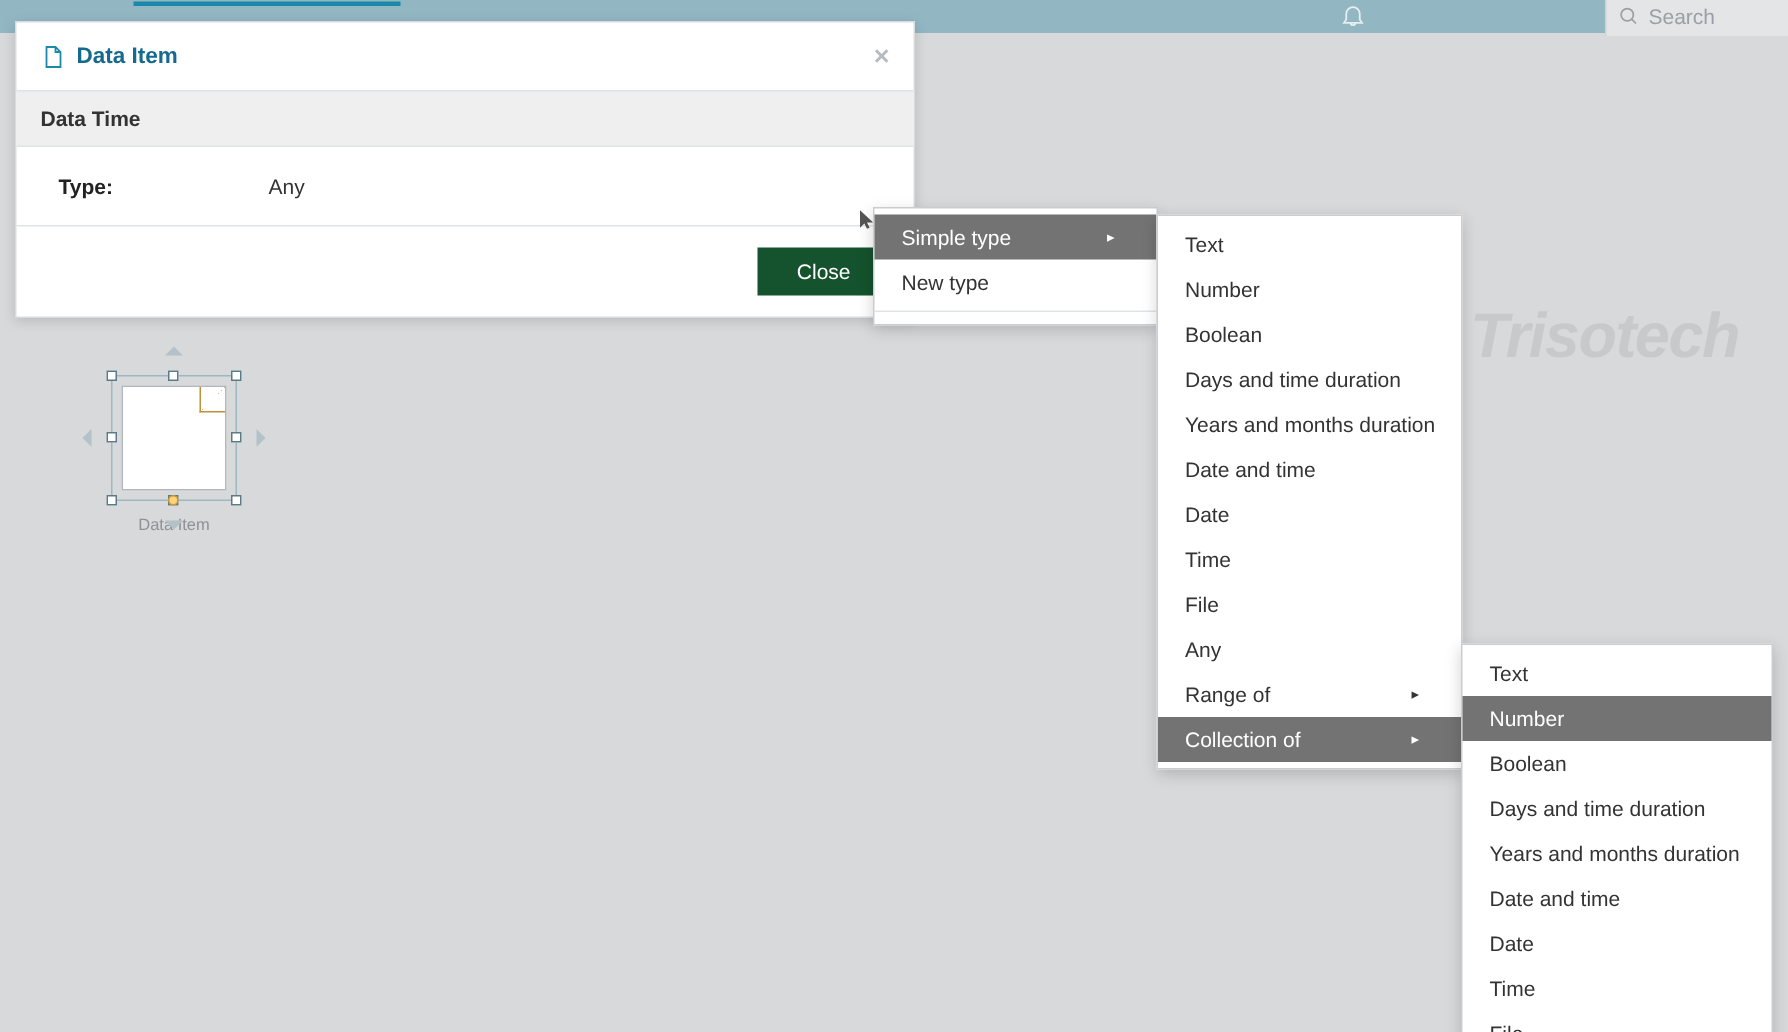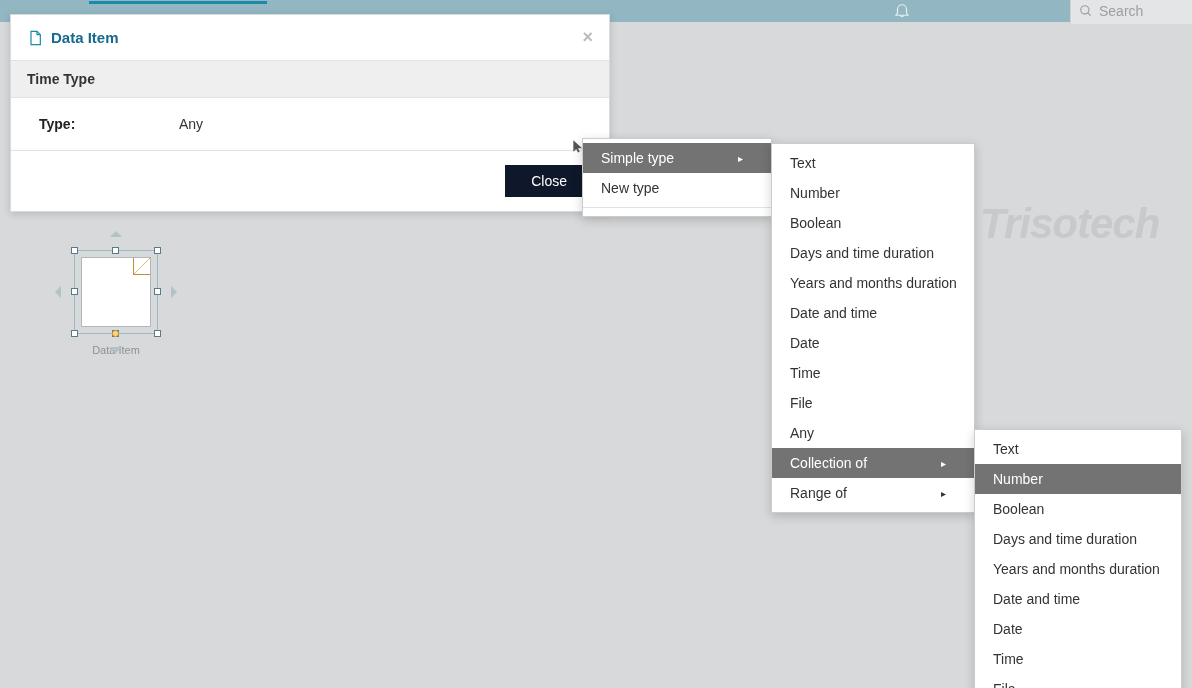--- a/index.html
+++ b/index.html
@@ -108,21 +108,21 @@
   }
   .form-label { width: 140px; font-weight: 700; color: #222; }
   .form-value { color: #333; flex: 1; }
   .cursor-icon {
     position: absolute; left: 560px; top: 122px; color: #666;
   }
   .modal-footer {
     border-top: 1px solid #e0e3e5; padding: 14px 16px; text-align: right;
   }
   .btn-close {
-    background: #0f172a; color: #fff; border: none; padding: 8px 26px;
+    background: #14532d; color: #fff; border: none; padding: 8px 26px;
     font-size: 14px; cursor: pointer; text-align: center;
   }
 
   
   .ctxmenu {
     position: absolute; background: #fff; border: 1px solid #c9cdd0;
     box-shadow: 0 3px 10px rgba(0,0,0,0.18);
     font-size: 14px; color: #333;
     padding: 4px 0;
   }
@@ -187,21 +187,21 @@
 <div class="modal">
   <div class="active-tab-strip"></div>
   <div class="modal-header">
     <svg width="16" height="18" viewBox="0 0 24 24" fill="none" stroke="#1b89aa" stroke-width="1.8">
       <path d="M6 2h9l5 5v15a0 0 0 010 0H6a0 0 0 010 0V2z"></path>
         <path d="M15 2v5h5"></path>
     </svg>
     <span>Data Item</span>
     <span class="modal-close">×</span>
   </div>
-  <div class="section-title">Time Type</div>
+  <div class="section-title">Data Time</div>
   <div class="form-row">
     <div class="form-label">Type:</div>
     <div class="form-value">Any</div>
   </div>
   <span class="cursor-icon">
     <svg width="14" height="18" viewBox="0 0 24 24" fill="#555">
         <path d="M4 2l0 20 5-5 3 6 3-1-3-6 7 0z"></path>
       </svg>
   </span>
   <div class="modal-footer">
@@ -219,22 +219,22 @@
     <div class="item">Text</div>
     <div class="item">Number</div>
     <div class="item">Boolean</div>
     <div class="item">Days and time duration</div>
     <div class="item">Years and months duration</div>
     <div class="item">Date and time</div>
     <div class="item">Date</div>
     <div class="item">Time</div>
     <div class="item">File</div>
     <div class="item">Any</div>
+    <div class="item has-sub">Range of</div>
     <div class="item highlight has-sub">Collection of</div>
-    <div class="item has-sub">Range of</div>
   </div>
 
 <div class="ctxmenu menu3" id="menu3">
     <div class="item">Text</div>
     <div class="item highlight">Number</div>
     <div class="item">Boolean</div>
     <div class="item">Days and time duration</div>
     <div class="item">Years and months duration</div>
     <div class="item">Date and time</div>
     <div class="item">Date</div>

